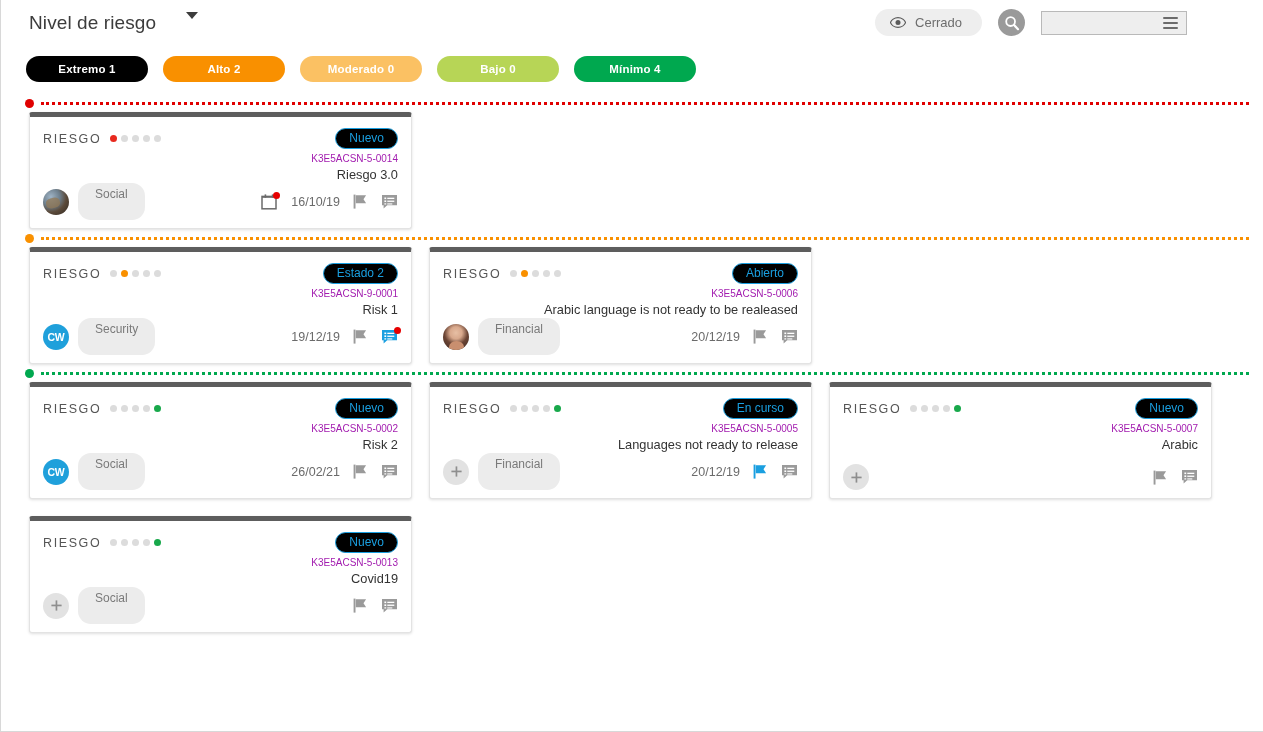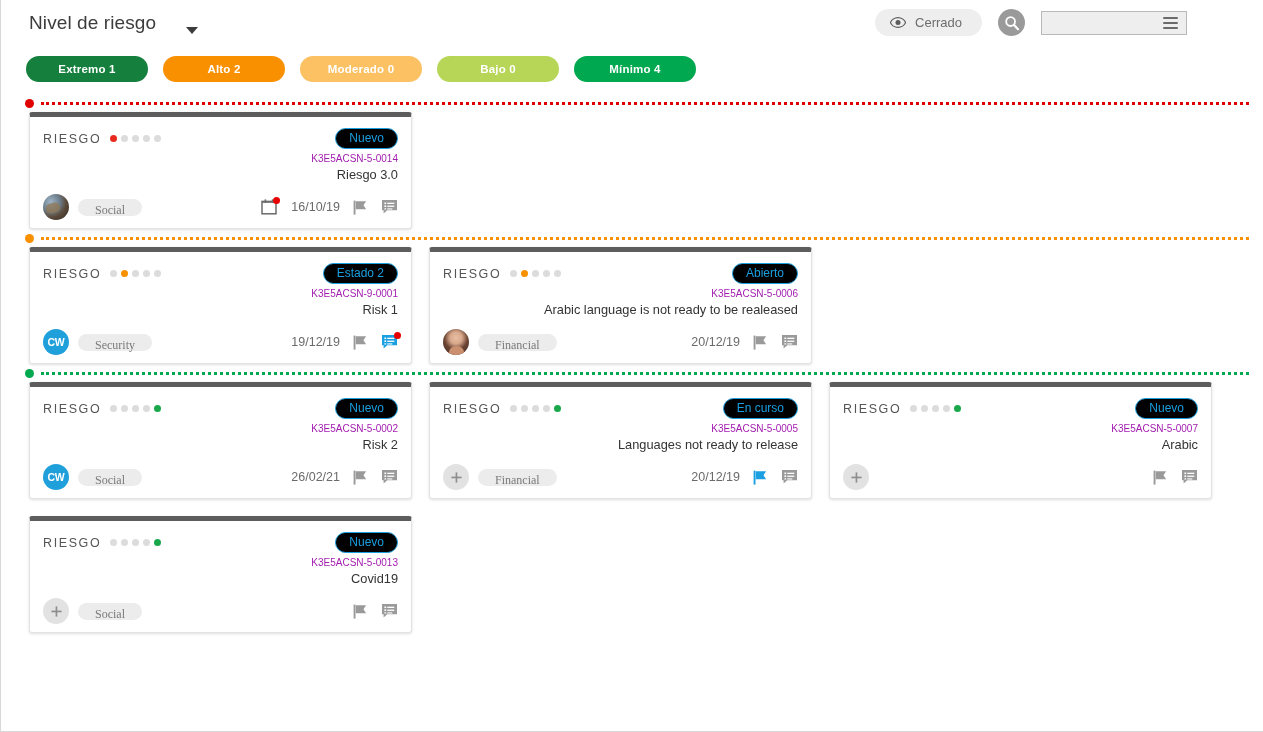--- a/index.html
+++ b/index.html
@@ -28,21 +28,21 @@
   
   .topbar {
     position: relative;
     height: 46px;
   }
   .title-group {
     position: absolute;
     left: 28px;
     top: 12px;
     display: flex;
-    align-items: flex-end;
+    align-items: flex-start;
     gap: 30px;
   }
   .page-title {
     font-size: 19px;
     color: #3c3c3c;
     letter-spacing: 0.1px;
   }
   .caret {
     width: 0; height: 0;
     border-left: 6px solid transparent;
@@ -292,23 +292,22 @@
     margin-left: -7.5px;
     border-radius: 50% 50% 0 0;
     background: #c98f6f;
   }
 
   .tag {
     background: #ececec;
     color: #7a7a7a;
     border-radius: 13px;
     font-size: 12px;
-    padding: 5px 17px 0;
+    padding: 5px 17px 20px;
     line-height: 1;
-    font-family: Liberation Serif, serif;
   }
   .date-txt {
     font-size: 12.5px;
     color: #6b6b6b;
   }
   .ico { display: block; cursor: pointer; position: relative; }
   .ico svg { display: block; }
   .badge-dot {
     position: absolute;
     width: 7px; height: 7px;
@@ -352,21 +351,21 @@
         <span class="hamburger">
           <span></span>
             <span></span>
             <span></span>
         </span>
       </div>
     </div>
   </div>
 
   <div class="levels">
-      <div class="level-pill" style="background: #15803d;">Extremo 1</div>
+      <div class="level-pill" style="background: #000000;">Extremo 1</div>
       <div class="level-pill" style="background: rgb(249, 144, 0);">Alto 2</div>
       <div class="level-pill" style="background: rgb(251, 193, 99);">Moderado 0</div>
       <div class="level-pill" style="background: rgb(183, 213, 86);">Bajo 0</div>
       <div class="level-pill" style="background: rgb(0, 168, 79);">Mínimo 4</div>
     </div>
 
   <div class="board">
       <div class="group">
         <div class="divider" style="color: rgb(224, 0, 0);">
           <span class="dot" style="background:#E00000"></span>

